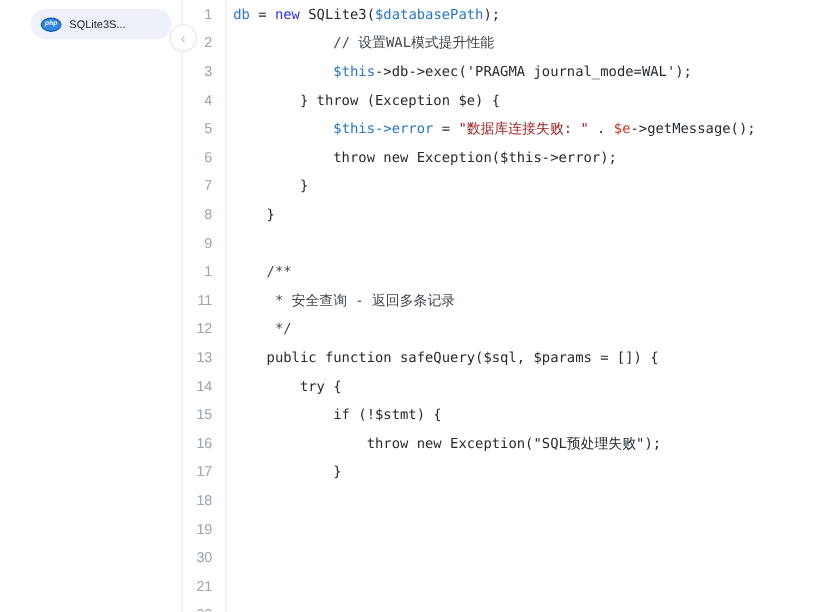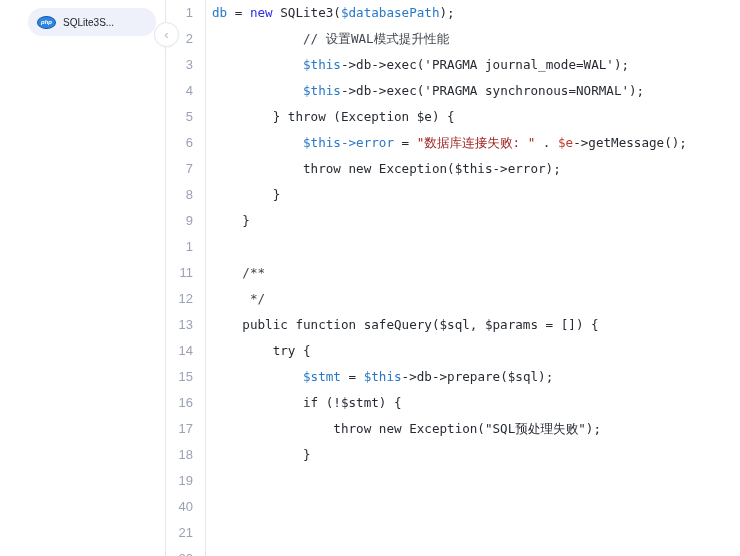--- a/index.html
+++ b/index.html
@@ -72,42 +72,41 @@
       <div class="ln">1</div>
       <div class="ln">11</div>
       <div class="ln">12</div>
       <div class="ln">13</div>
       <div class="ln">14</div>
       <div class="ln">15</div>
       <div class="ln">16</div>
       <div class="ln">17</div>
       <div class="ln">18</div>
       <div class="ln">19</div>
-      <div class="ln">40</div>
+      <div class="ln">30</div>
       <div class="ln">21</div>
       <div class="ln">22</div>
     </div>
 
   <main class="code-main">
     <div class="code-lines">
         <div class="code-line"><span class="tok-v">db</span><span class="tok-d"> = </span><span class="tok-k">new</span><span class="tok-d"> SQLite3(</span><span class="tok-v">$databasePath</span><span class="tok-d">);</span></div>
         <div class="code-line"><span class="tok-d">            </span><span class="tok-c">// 设置WAL模式提升性能</span></div>
         <div class="code-line"><span class="tok-d">            </span><span class="tok-v">$this</span><span class="tok-d">-&gt;db-&gt;exec('PRAGMA journal_mode=WAL');</span></div>
-        <div class="code-line"><span class="tok-d">            </span><span class="tok-v">$this</span><span class="tok-d">-&gt;db-&gt;exec('PRAGMA synchronous=NORMAL');</span></div>
         <div class="code-line"><span class="tok-d">        } throw (Exception $e) {</span></div>
         <div class="code-line"><span class="tok-d">            </span><span class="tok-v">$this-&gt;error</span><span class="tok-d"> = </span><span class="tok-s">"数据库连接失败: "</span><span class="tok-d"> . </span><span class="tok-e">$e</span><span class="tok-d">-&gt;getMessage();</span></div>
         <div class="code-line"><span class="tok-d">            throw new Exception($this-&gt;error);</span></div>
         <div class="code-line"><span class="tok-d">        }</span></div>
         <div class="code-line"><span class="tok-d">    }</span></div>
         <div class="code-line"> </div>
         <div class="code-line"><span class="tok-c">    /**</span></div>
+        <div class="code-line"><span class="tok-c">     * 安全查询 - 返回多条记录</span></div>
         <div class="code-line"><span class="tok-c">     */</span></div>
         <div class="code-line"><span class="tok-d">    public function safeQuery($sql, $params = []) {</span></div>
         <div class="code-line"><span class="tok-d">        try {</span></div>
-        <div class="code-line"><span class="tok-d">            </span><span class="tok-v">$stmt</span><span class="tok-d"> = </span><span class="tok-v">$this</span><span class="tok-d">-&gt;db-&gt;prepare($sql);</span></div>
         <div class="code-line"><span class="tok-d">            if (!$stmt) {</span></div>
         <div class="code-line"><span class="tok-d">                throw new Exception("SQL预处理失败");</span></div>
         <div class="code-line"><span class="tok-d">            }</span></div>
         <div class="code-line"> </div>
       </div>
   </main>
 
 </div>
 
 </body></html>

